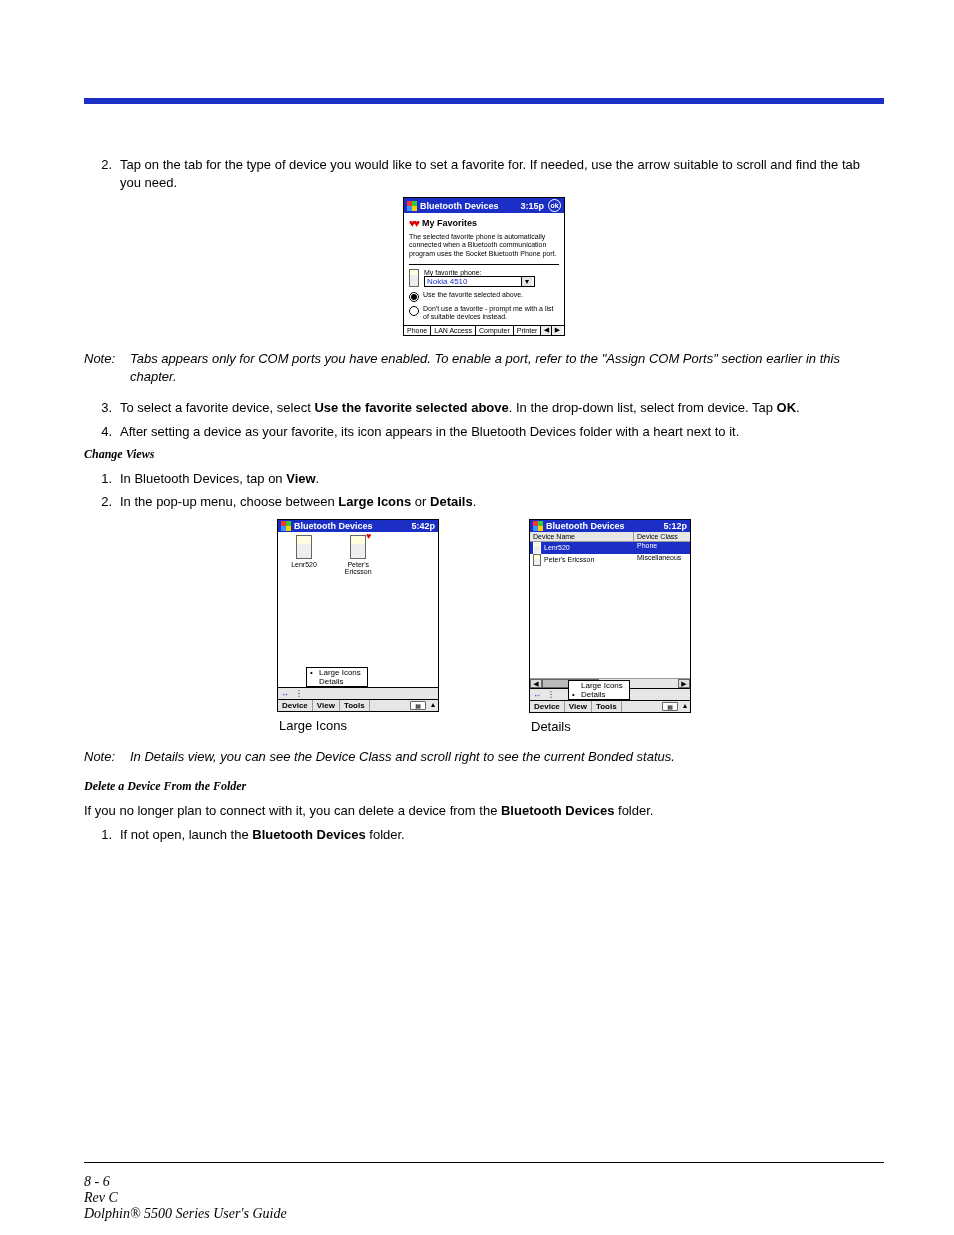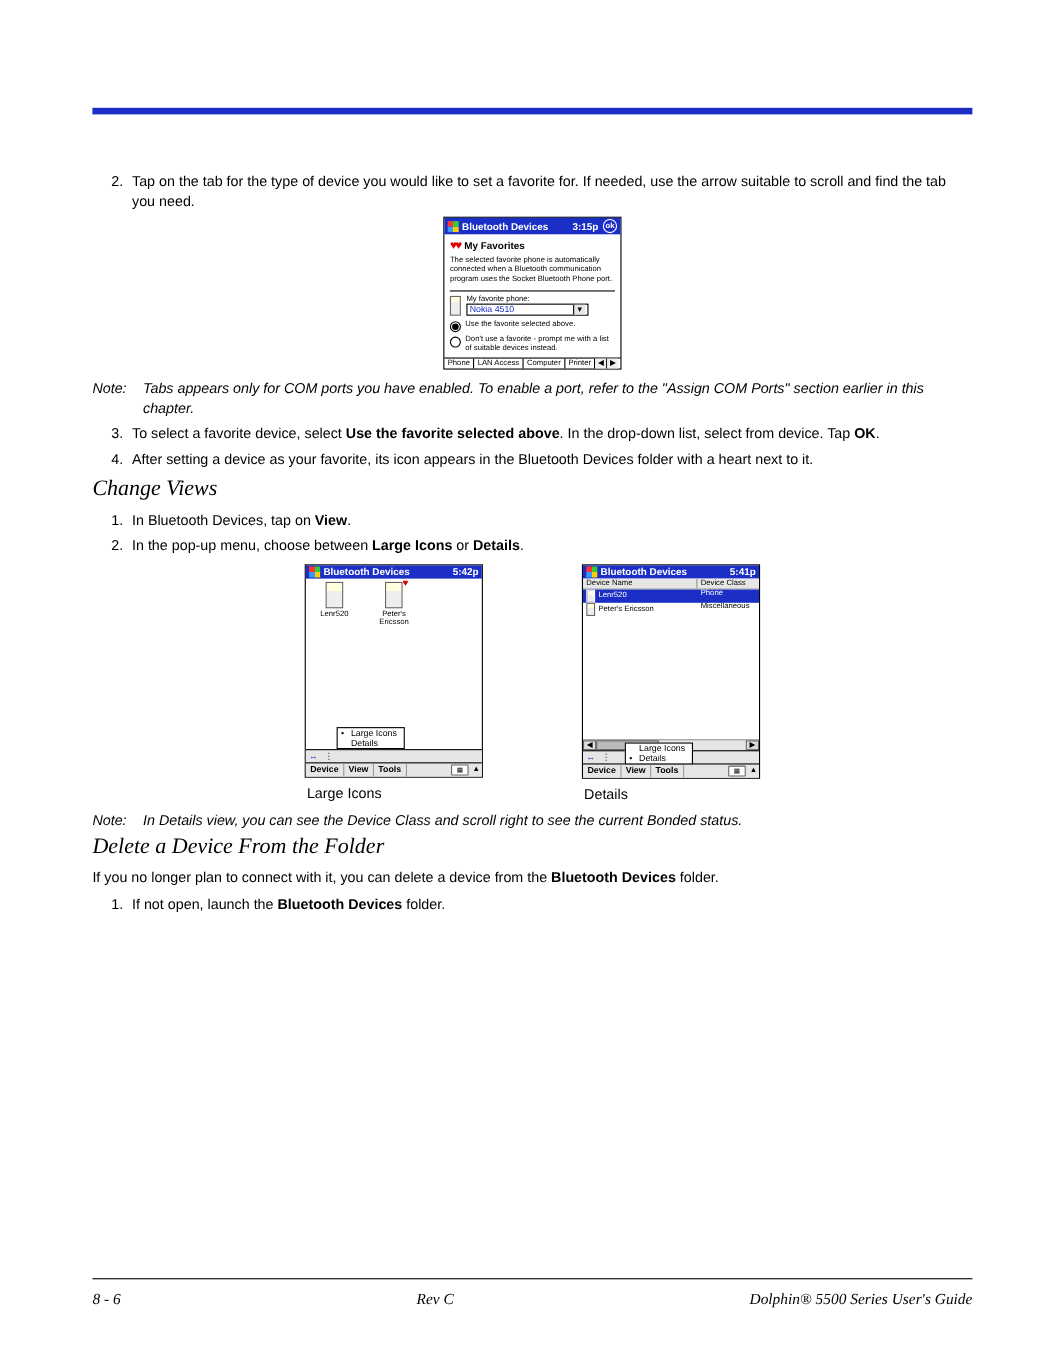--- a/index.html
+++ b/index.html
@@ -19,28 +19,28 @@
     height: 6px;
     background: #1b2fc7;
   }
   .content {
     position: absolute;
     left: 84px; right: 70px; top: 150px;
   }
   .step-row { display: flex; margin: 6px 0; line-height: 1.35; }
   .step-num { width: 28px; text-align: right; padding-right: 8px; flex: 0 0 28px; }
   .step-text { flex: 1; }
-  .note-row { display: flex; margin: 0 0; font-style: italic; line-height: 1.35; }
+  .note-row { display: flex; margin: 14px 0; font-style: italic; line-height: 1.35; }
   .note-label { width: 46px; flex: 0 0 46px; }
   .note-text { flex: 1; }
   h2.section {
     font-family: "Times New Roman", Times, serif;
     font-style: italic;
-    font-weight: normal;
-    font-size: 20px;
+    font-weight: bold;
+    font-size: 12px;
     margin: 4px 0 8px 0;
   }
   .para-flush { margin: 6px 0; line-height: 1.35; }
 
   
   .fig-wrap { text-align: center; margin: 6px 0 8px 0; }
   .ppc {
     display: inline-block;
     vertical-align: top;
     width: 160px;
@@ -180,21 +180,21 @@
   .two-up .caption { padding-left: 2px; }
 
   .foot-rule {
     position: absolute; left: 84px; right: 70px; top: 1162px;
     border-top: 1px solid #000; height: 0;
   }
   .footer {
     position: absolute; left: 84px; right: 70px; top: 1174px;
     display: flex; justify-content: space-between;
     font-family: "Times New Roman", Times, serif;
-    font-style: italic; font-size: 14px;
+    font-style: italic; font-size: 14px; flex-direction: column;
   }
 </style>
 </head>
 <body>
 
 <div class="top-rule"></div>
 
 <div class="content">
 
   <div class="step-row">
@@ -324,21 +324,21 @@
       </div>
       <div class="caption">Large Icons</div>
     </div>
 
     <div class="col">
       <div class="ppc">
         <div class="titlebar">
           <span class="win-icon"></span>
           <span>Bluetooth Devices</span>
           <span class="spacer"></span>
-          <span>5:41p</span>
+          <span>5:12p</span>
         </div>
         <div class="det-head">
           <div class="c1">Device Name</div>
           <div class="c2">Device Class</div>
         </div>
         <div class="det-row sel">
           <div class="c1">
               <span class="tiny hl"></span>
               <span>Lenr520</span>
             </div>

